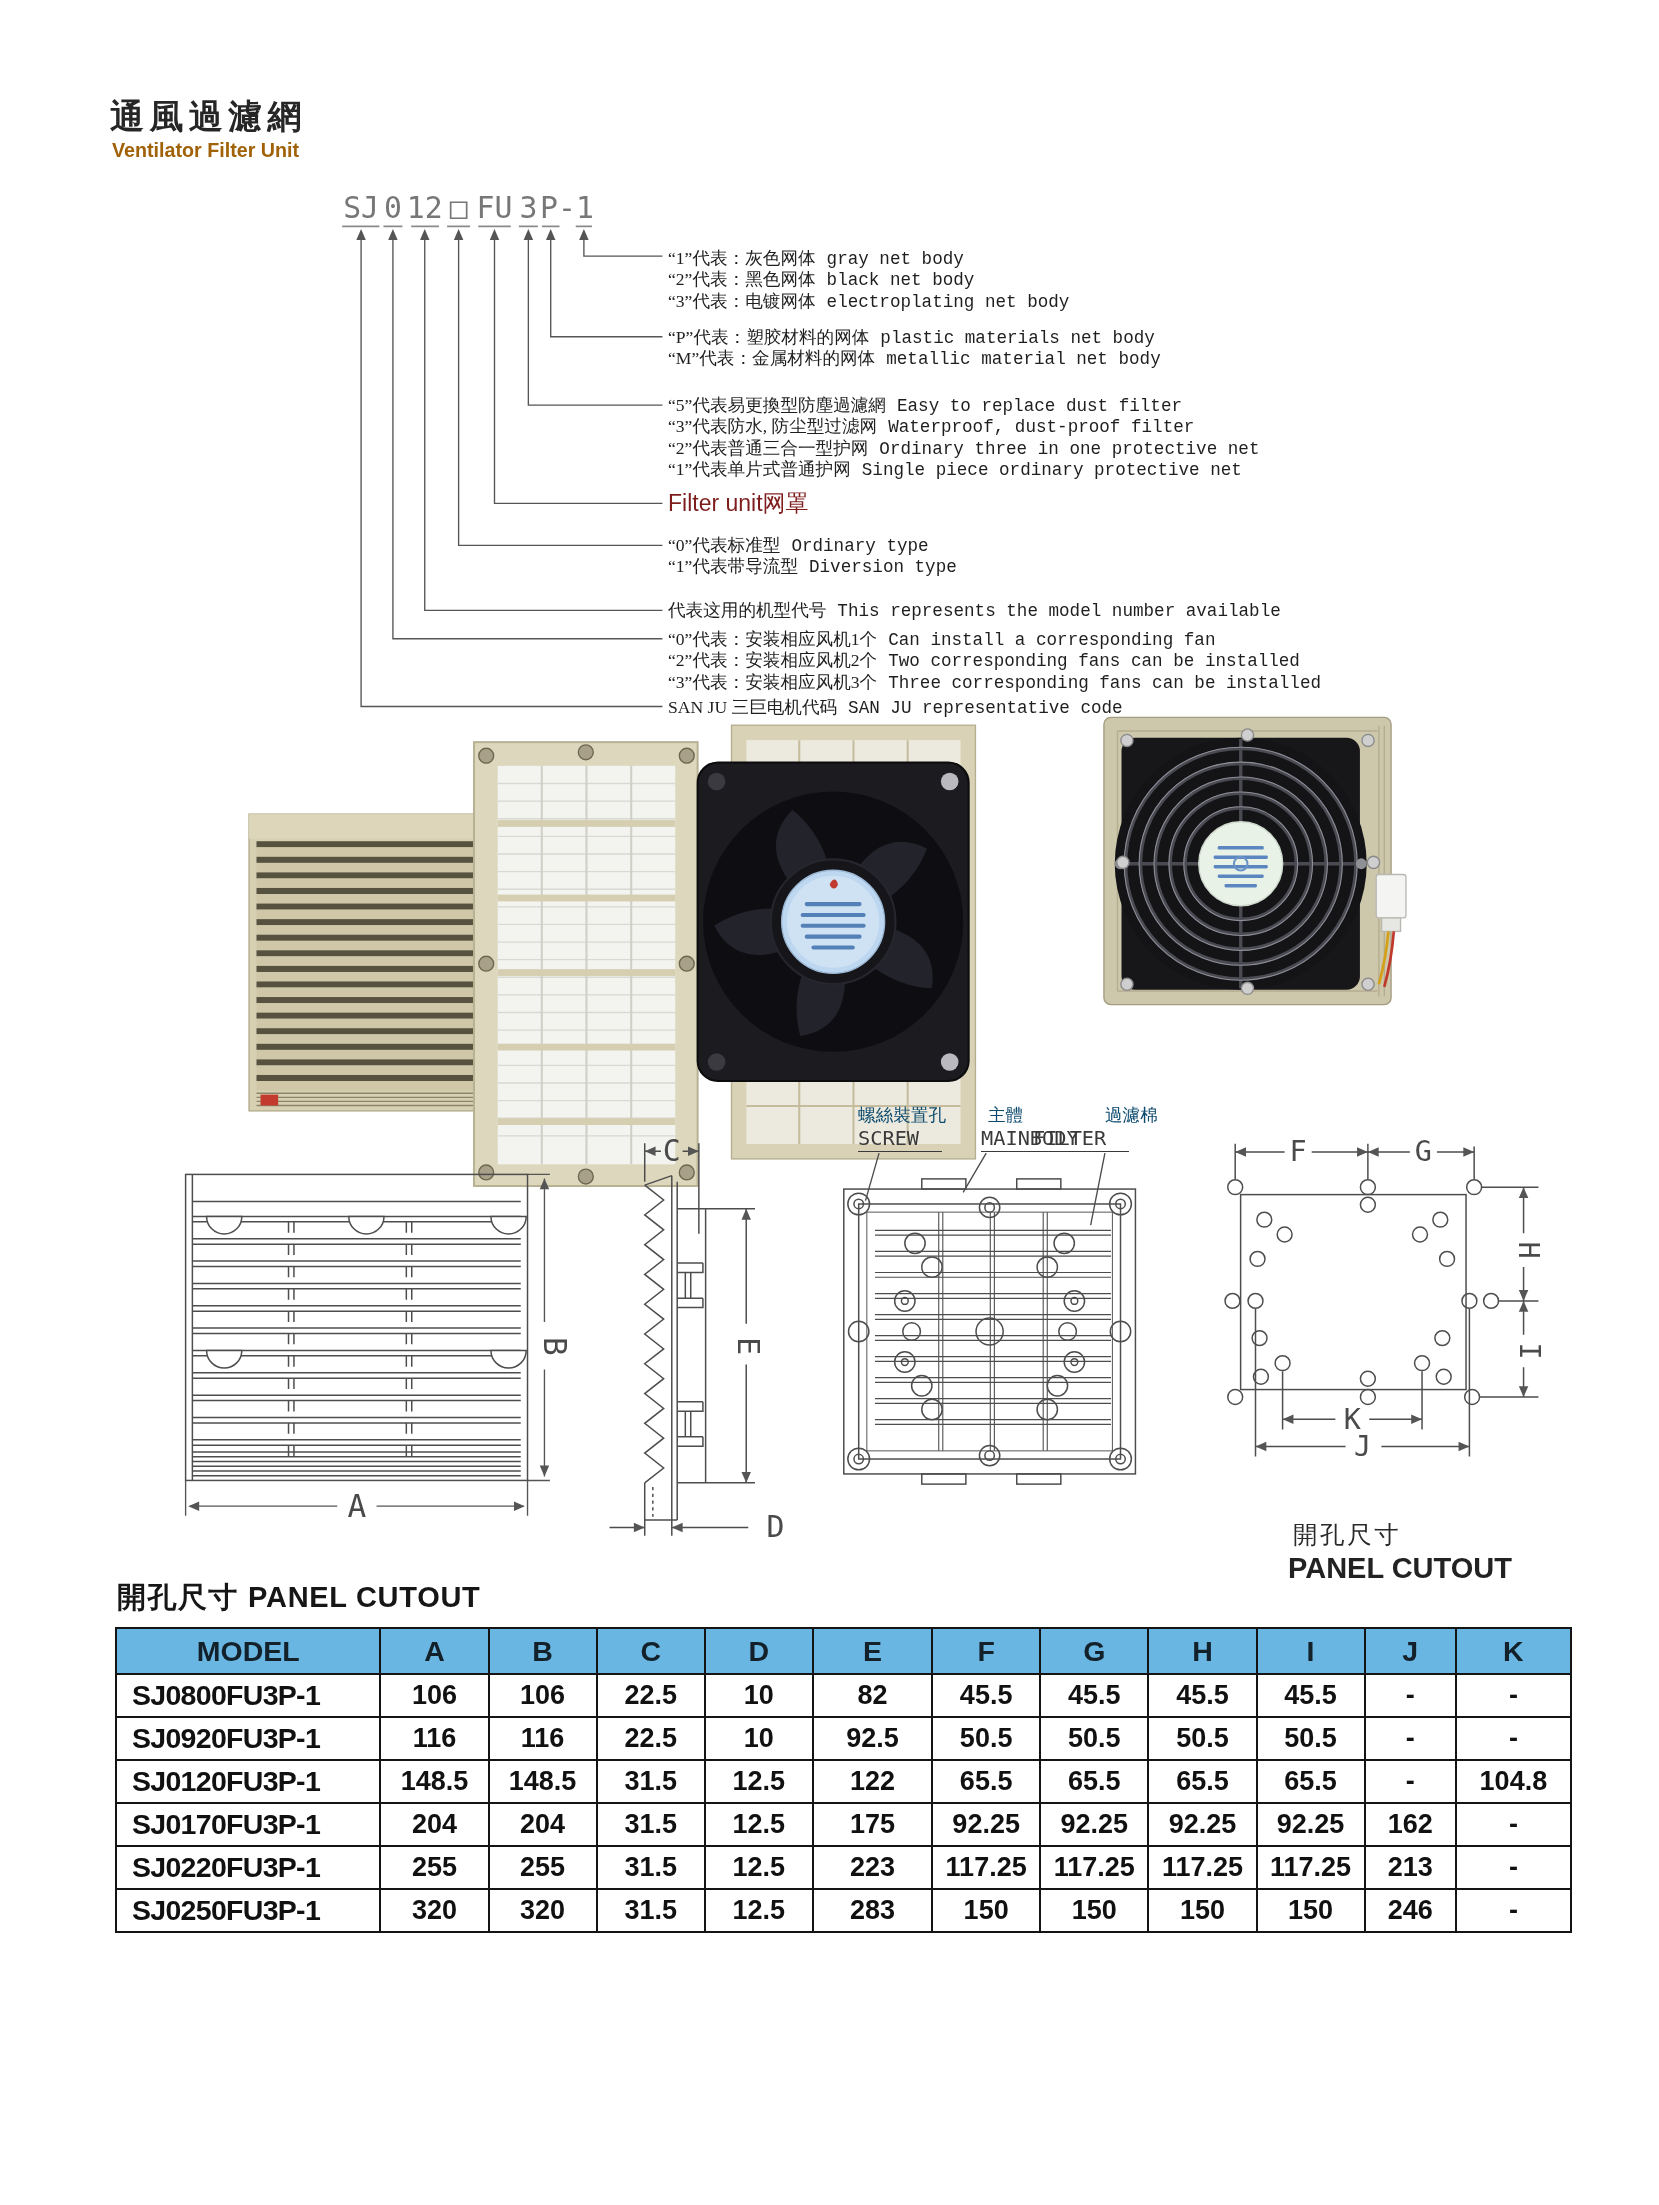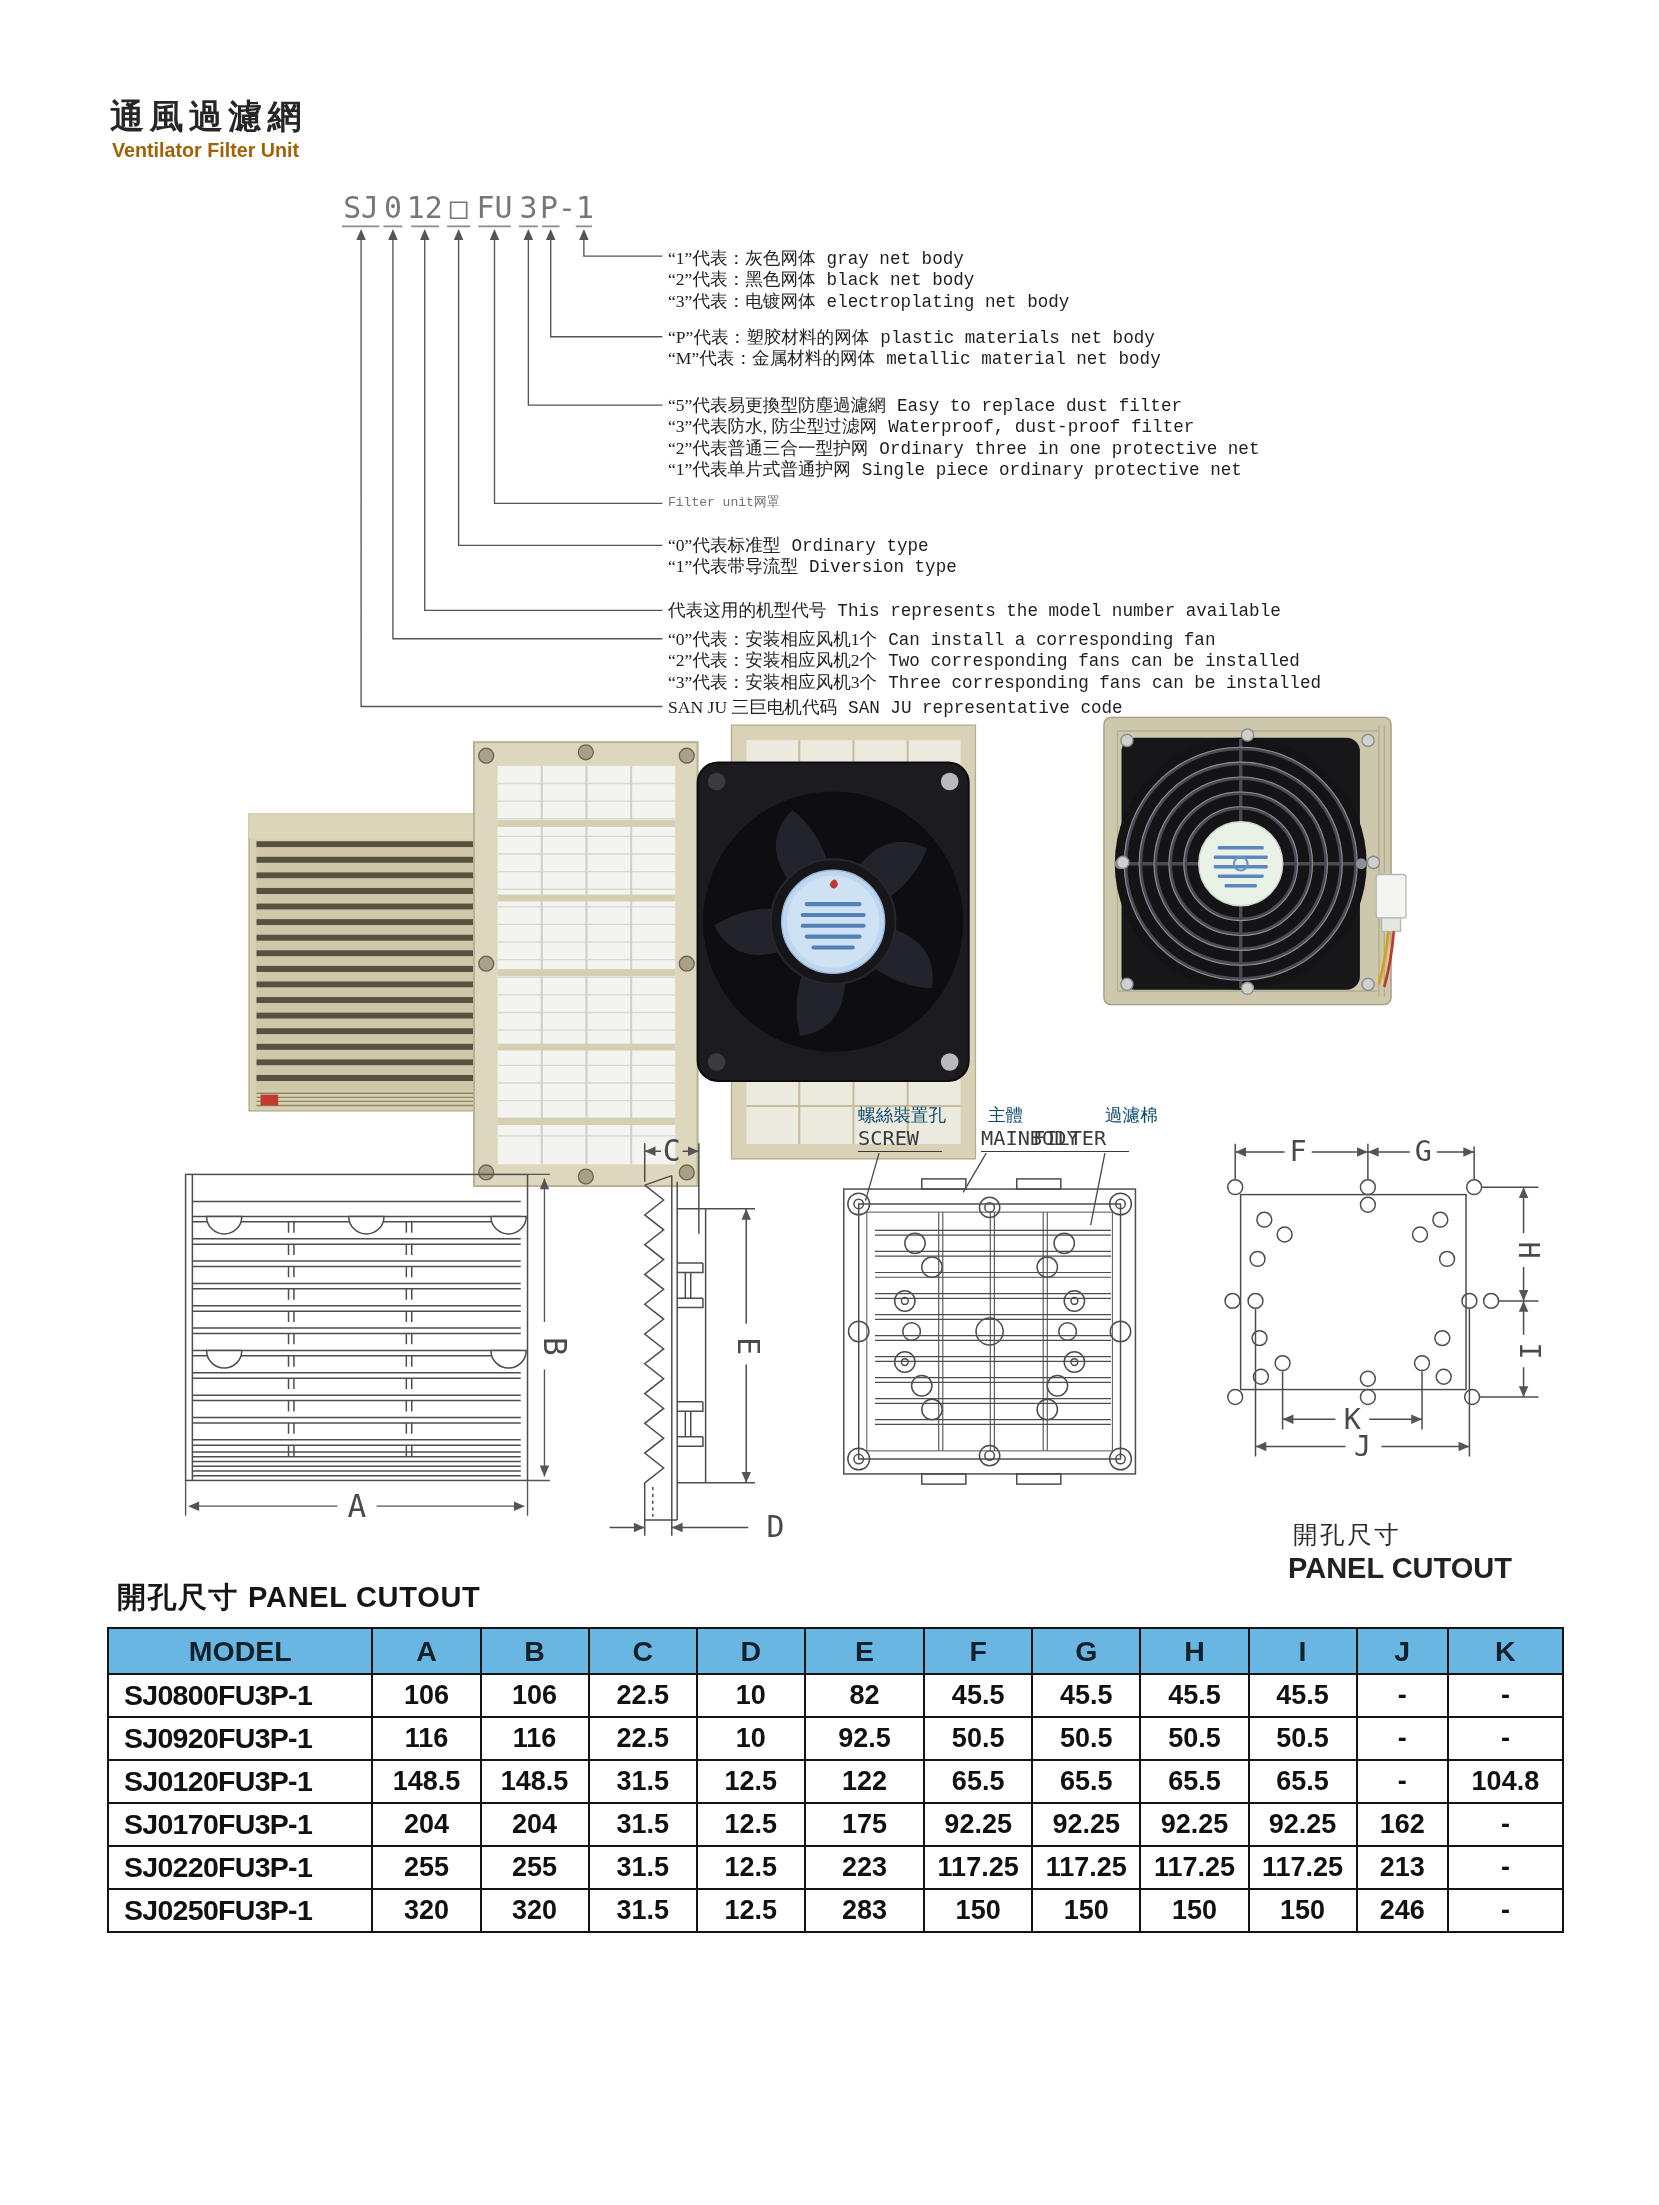--- a/index.html
+++ b/index.html
@@ -12,38 +12,38 @@
   
   .title-zh{left:110px; top:94px; font-size:34px; font-weight:700; color:#262626; letter-spacing:5.4px; font-family:"Liberation Sans",sans-serif;}
   .title-en{left:112px; top:139px; font-size:19.7px; font-weight:600; color:#a16207;}
 
   
   .legend-group{position:absolute; left:668px; color:#1f1f1f;}
   .legend-line{font-size:17.6px; line-height:20.3px; white-space:nowrap; font-family:"Liberation Serif",serif;}
   .legend-line .le{margin-left:11px;font-family:Liberation Mono, monospace;}
   .lg1{top:248px;} .lg2{top:327px;} .lg3{top:395px;} .lg4{top:493px;}
   .lg5{top:535px;} .lg6{top:600px;} .lg7{top:629px;} .lg8{top:697px;}
-  .lg4 .legend-line{font-family:Liberation Mono, monospace; font-size:13px; color:#737373;}
+  .lg4 .legend-line{font-family:Liberation Sans, sans-serif; font-size:23px; color:#7f1d1d;}
 
   .cad-text{font-family:"DejaVu Sans Mono",monospace; fill:#777;}
   .dim-letter{font-family:"DejaVu Sans Mono",monospace; fill:#4a4a4a;}
 
   
   .dlabel-zh{position:absolute; font-size:17.6px; color:#0c4a6e; font-family:"Liberation Serif",serif; white-space:nowrap;}
   .dlabel-en{position:absolute; font-size:20.3px; color:#3a3a3a; font-family:"DejaVu Sans Mono",monospace; border-bottom:1.4px solid #3a3a3a; padding:0 23px 1.4px 0; white-space:nowrap;}
 
   .cutout-caption-zh{left:1293px; top:1519px; font-size:24.4px; color:#2a2a2a; letter-spacing:2.7px;}
   .cutout-caption-en{left:1288px; top:1552px; font-size:29px; font-weight:600; color:#222;}
 
   .table-caption{left:117px; top:1578px; color:#161616; white-space:nowrap;}
   .table-caption .cz{font-size:29px; font-weight:700; letter-spacing:1.4px;}
   .table-caption .ce{font-size:29px; font-weight:600; margin-left:9.5px; letter-spacing:0.7px;}
 
   
-  .dim-table{left:107px; top:1627px;}
+  .dim-table{left:115px; top:1627px;}
   table{border-collapse:collapse; table-layout:fixed; width:1457px;}
   th,td{border:2px solid #141414; text-align:center; overflow:hidden;}
   thead th{background:var(--blue); font-size:28.5px; font-weight:700; height:46px; color:#13212b;}
   tbody td{font-size:27px; font-weight:700; height:43px; color:#111;}
   tbody td.model{text-align:left; padding-left:15px; font-size:28.5px; letter-spacing:-0.7px;}
 
   .footer-zh{left:110px; top:1978px; font-size:31px; font-weight:600; color:#4c1d95; letter-spacing:2px;}
   .footer-en{left:108px; top:2025px; width:1477px; font-size:34px; color:#222; line-height:52px; letter-spacing:0.3px;}
   .page-number{left:1547px; top:2140px; font-size:31px; font-weight:700; color:#e9e9e9;}
 </style>

